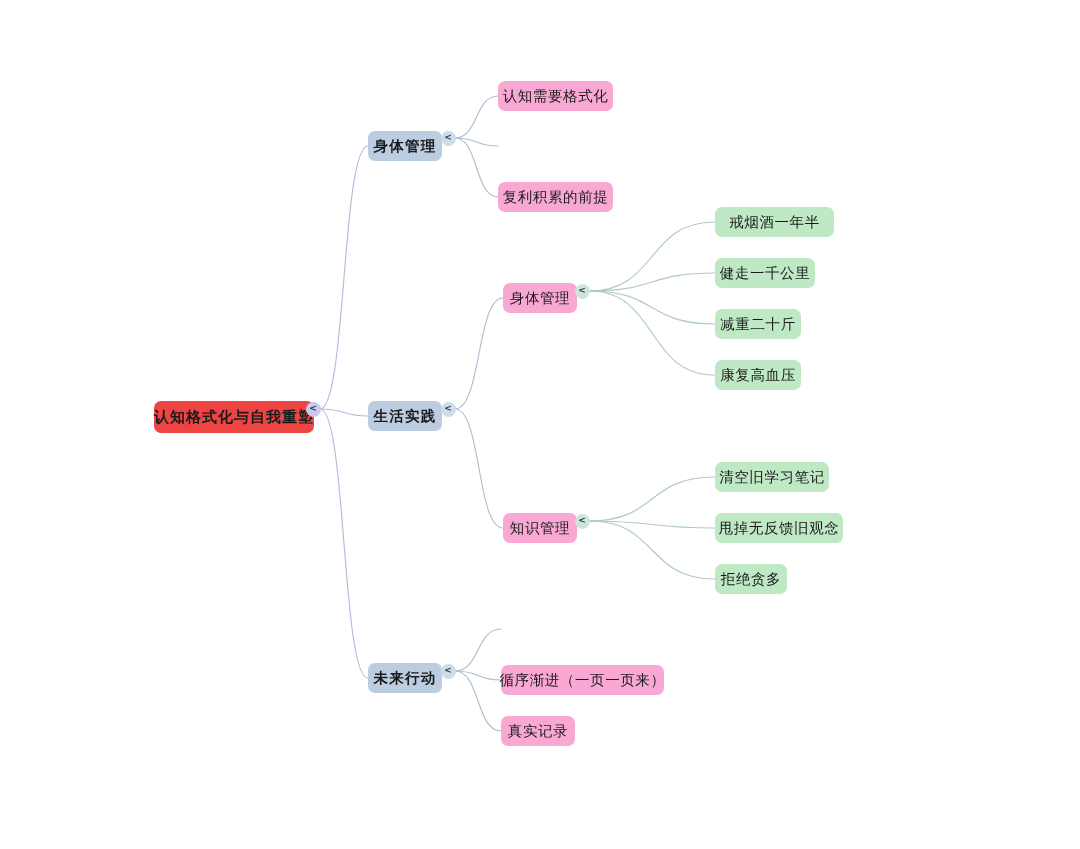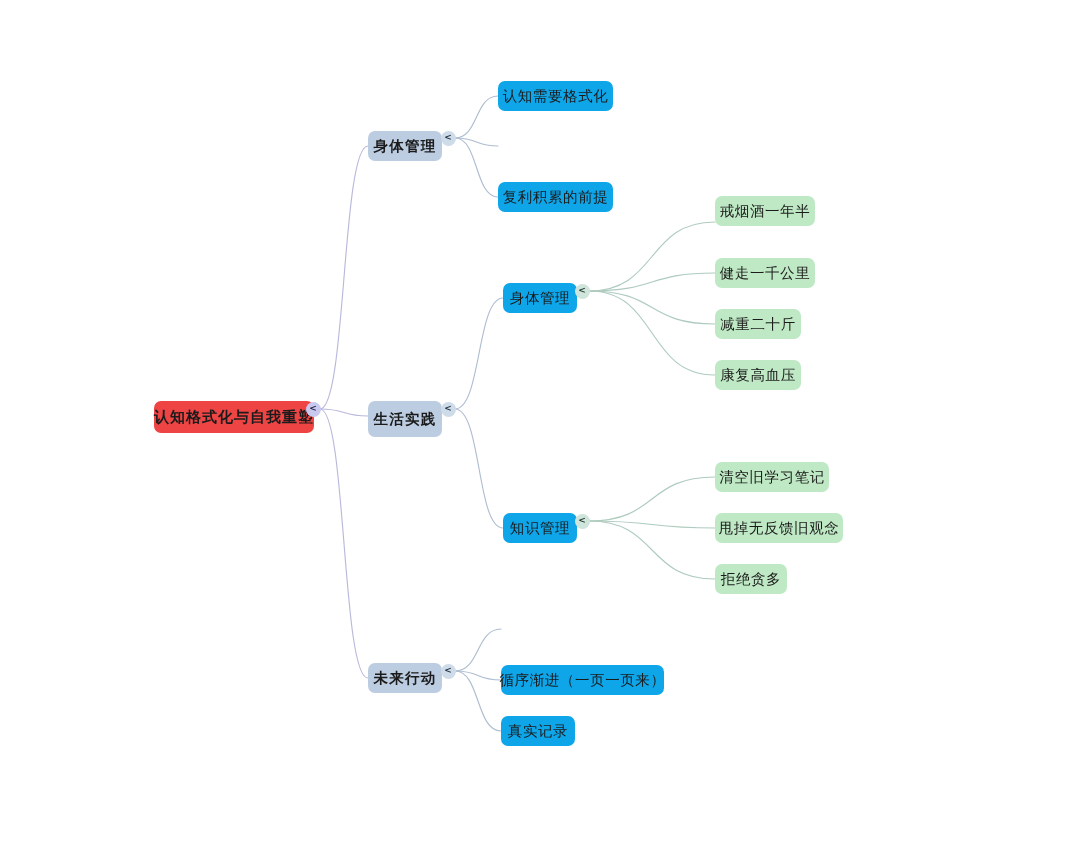--- a/index.html
+++ b/index.html
@@ -59,21 +59,21 @@
     font-weight: 700;
     height: 32px;
     letter-spacing: 1px;
   }
   .node.lvl-branch {
     background: #bccde2;
     font-weight: 700;
     letter-spacing: 1.2px;
   }
   .node.lvl-teal {
-    background: #0ea5e9;
+    background: #f9a8d4;
   }
   .node.lvl-green {
     background: #bee9c4;
   }
   .toggle {
     position: absolute;
     width: 15px;
     height: 15px;
     border-radius: 50%;
     display: flex;
@@ -121,36 +121,36 @@
       <path d="M 455 671 C 480.3 671, 475.7 680, 501 680" class="edge" stroke="#aebdd0"></path>
       <path d="M 455 671 C 480.3 671, 475.7 731, 501 731" class="edge" stroke="#aebdd0"></path>
     </svg>
   <div id="node-layer">
       <div class="node lvl-teal" style="left: 498px; top: 81px; width: 115px; height: 30px;">认知需要格式化</div>
       <div class="node lvl-teal" style="left: 498px; top: 182px; width: 115px; height: 30px;">复利积累的前提</div>
       <div class="node lvl-branch" style="left: 368px; top: 131px; width: 74px; height: 30px;">身体管理</div>
       <div class="toggle t-branch" style="left: 440.5px; top: 130.5px;">
         <span>&lt;</span>
       </div>
-      <div class="node lvl-green" style="left: 715px; top: 196px; width: 100px; height: 30px;">戒烟酒一年半</div>
+      <div class="node lvl-green" style="left: 715px; top: 207px; width: 119px; height: 30px;">戒烟酒一年半</div>
       <div class="node lvl-green" style="left: 715px; top: 258px; width: 100px; height: 30px;">健走一千公里</div>
       <div class="node lvl-green" style="left: 715px; top: 309px; width: 86px; height: 30px;">减重二十斤</div>
       <div class="node lvl-green" style="left: 715px; top: 360px; width: 86px; height: 30px;">康复高血压</div>
       <div class="node lvl-teal" style="left: 503px; top: 283px; width: 74px; height: 30px;">身体管理</div>
       <div class="toggle t-teal" style="left: 574.5px; top: 283.5px;">
         <span>&lt;</span>
       </div>
       <div class="node lvl-green" style="left: 715px; top: 462px; width: 114px; height: 30px;">清空旧学习笔记</div>
       <div class="node lvl-green" style="left: 715px; top: 513px; width: 128px; height: 30px;">甩掉无反馈旧观念</div>
       <div class="node lvl-green" style="left: 715px; top: 564px; width: 72px; height: 30px;">拒绝贪多</div>
       <div class="node lvl-teal" style="left: 503px; top: 513px; width: 74px; height: 30px;">知识管理</div>
       <div class="toggle t-teal" style="left: 574.5px; top: 513.5px;">
         <span>&lt;</span>
       </div>
-      <div class="node lvl-branch" style="left: 368px; top: 401px; width: 74px; height: 36px;">生活实践</div>
+      <div class="node lvl-branch" style="left: 368px; top: 401px; width: 74px; height: 30px;">生活实践</div>
       <div class="toggle t-branch" style="left: 440.5px; top: 401.5px;">
         <span>&lt;</span>
       </div>
       <div class="node lvl-teal" style="left: 501px; top: 665px; width: 163px; height: 30px;">循序渐进（一页一页来）</div>
       <div class="node lvl-teal" style="left: 501px; top: 716px; width: 74px; height: 30px;">真实记录</div>
       <div class="node lvl-branch" style="left: 368px; top: 663px; width: 74px; height: 30px;">未来行动</div>
       <div class="toggle t-branch" style="left: 440.5px; top: 663.5px;">
         <span>&lt;</span>
       </div>
       <div class="node lvl-root" style="left: 154px; top: 401px; width: 160px; height: 32px;">认知格式化与自我重塑</div>

